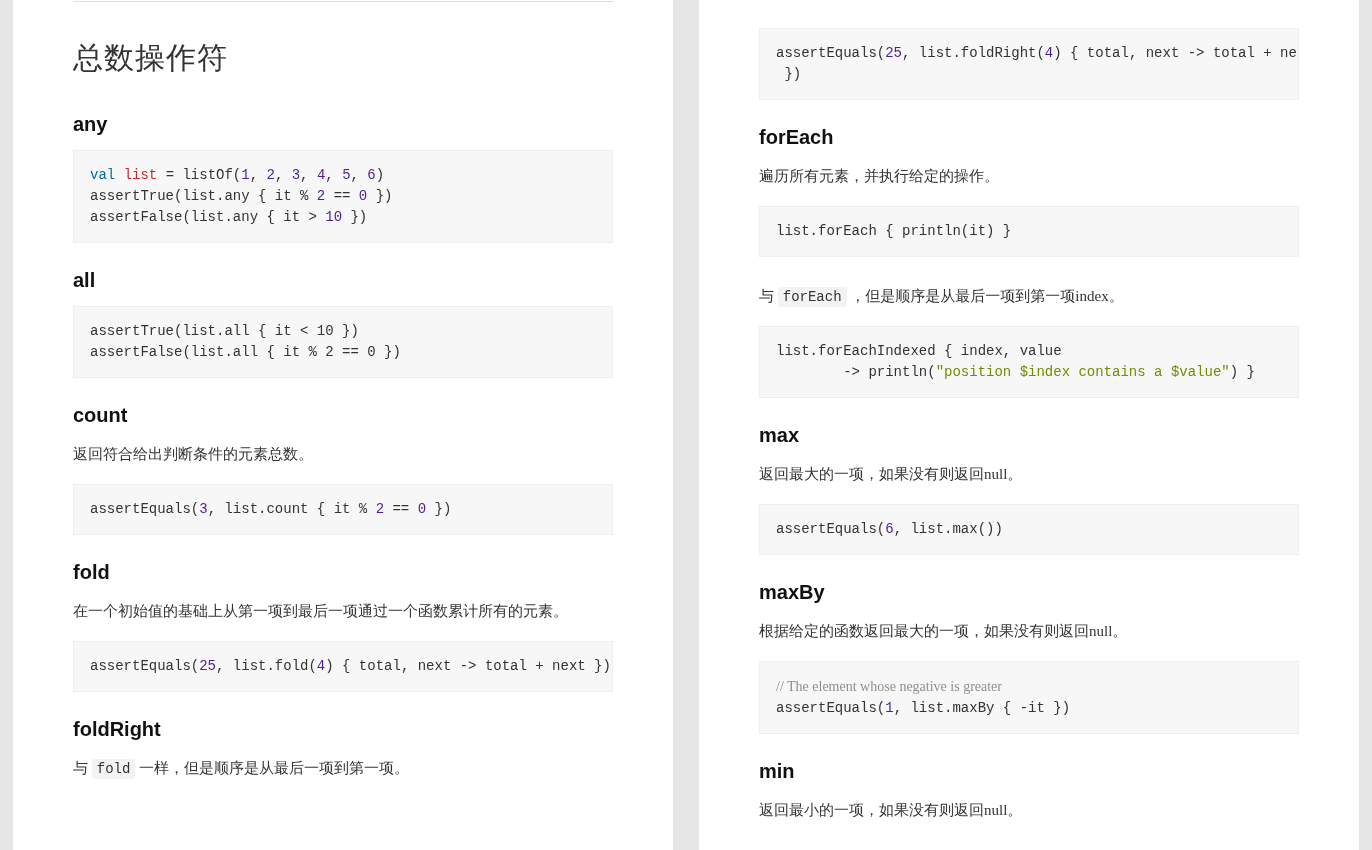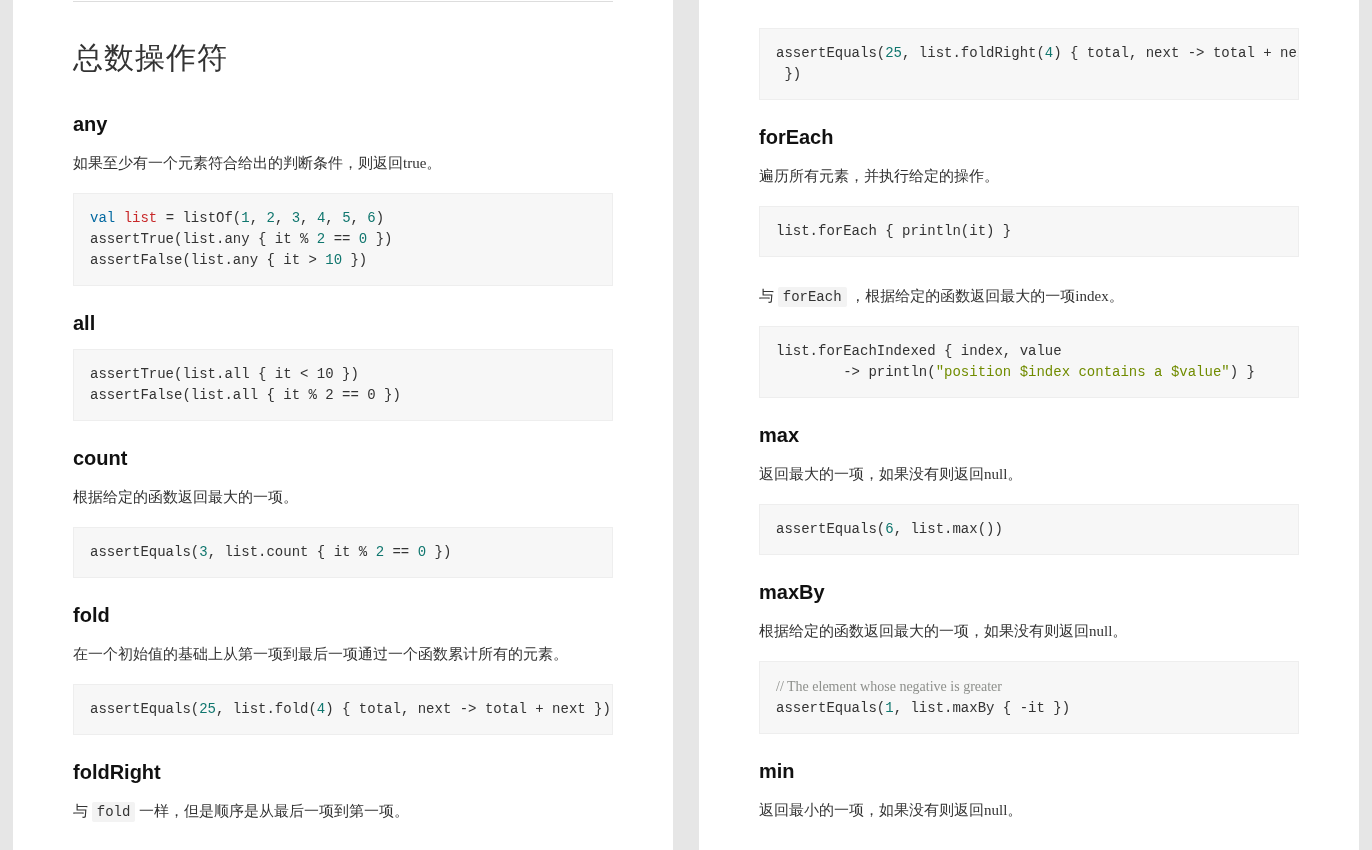--- a/index.html
+++ b/index.html
@@ -66,49 +66,46 @@
     border: 1px solid #eee;
     padding: 14px 16px;
     font-size: 14px;
     line-height: 1.5;
     margin: 0 0 26px 0;
     white-space: pre;
     overflow: hidden;
   }
   .kw { color: #0369a1; }
   .nm { color: #c82829; margin-top: 6px; }
-  .num { color: #0f766e; }
+  .num { color: #4c1d95; }
   .str { color: #718c00; }
   .cmt { color: #8e908c; font-family: Liberation Serif, serif; }
   .page.right pre.code.first { margin-top: 28px; }
 </style>
 </head>
 <body>
 
 <div class="pages">
 
   <div class="page left">
     <hr class="rule">
     <h1 class="section-title">总数操作符</h1>
 
     <h3 class="subhead">any</h3>
-    <p class="desc">
-      <span>如果至少有一个元素符合给出的判断条件，则返回</span><span class="roman">true</span><span>。</span>
-    </p>
     <pre class="code"><span class="kw">val</span> <span class="nm">list</span> = listOf(<span class="num">1</span>, <span class="num">2</span>, <span class="num">3</span>, <span class="num">4</span>, <span class="num">5</span>, <span class="num">6</span>)
 assertTrue(list.any { it % <span class="num">2</span> == <span class="num">0</span> })
 assertFalse(list.any { it &gt; <span class="num">10</span> })</pre>
 
     <h3 class="subhead">all</h3>
     <pre class="code">assertTrue(list.all { it &lt; 10 })
 assertFalse(list.all { it % 2 == 0 })</pre>
 
     <h3 class="subhead">count</h3>
     <p class="desc">
-      <span>根据给定的函数返回最大的一项。</span>
+      <span>返回符合给出判断条件的元素总数。</span>
     </p>
     <pre class="code">assertEquals(<span class="num">3</span>, list.count { it % <span class="num">2</span> == <span class="num">0</span> })</pre>
 
     <h3 class="subhead">fold</h3>
     <p class="desc">
       <span>在一个初始值的基础上从第一项到最后一项通过一个函数累计所有的元素。</span>
     </p>
     <pre class="code">assertEquals(<span class="num">25</span>, list.fold(<span class="num">4</span>) { total, next -&gt; total + next })</pre>
 
     <h3 class="subhead">foldRight</h3>
@@ -121,21 +118,21 @@
     <pre class="code first">assertEquals(<span class="num">25</span>, list.foldRight(<span class="num">4</span>) { total, next -&gt; total + next
  })</pre>
 
     <h3 class="subhead">forEach</h3>
     <p class="desc">
       <span>遍历所有元素，并执行给定的操作。</span>
     </p>
     <pre class="code">list.forEach { println(it) }</pre>
 
     <p class="desc">
-      <span>与 </span><code class="inline">forEach</code><span> ，根据给定的函数返回最大的一项</span><span class="roman">index</span><span>。</span>
+      <span>与 </span><code class="inline">forEach</code><span> ，但是顺序是从最后一项到第一项</span><span class="roman">index</span><span>。</span>
     </p>
     <pre class="code">list.forEachIndexed { index, value
         -&gt; println(<span class="str">"position $index contains a $value"</span>) }</pre>
 
     <h3 class="subhead">max</h3>
     <p class="desc">
       <span>返回最大的一项，如果没有则返回</span><span class="roman">null</span><span>。</span>
     </p>
     <pre class="code">assertEquals(<span class="num">6</span>, list.max())</pre>
 

